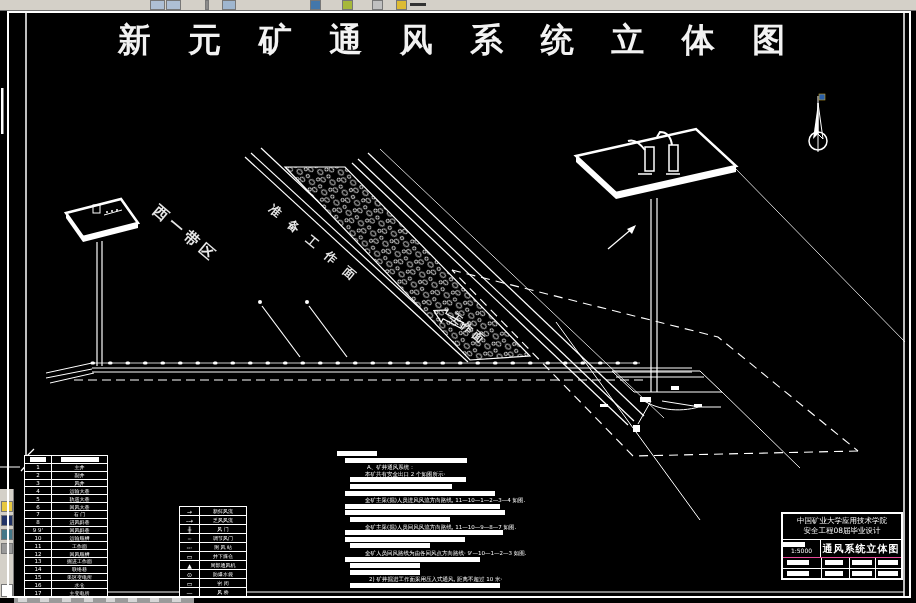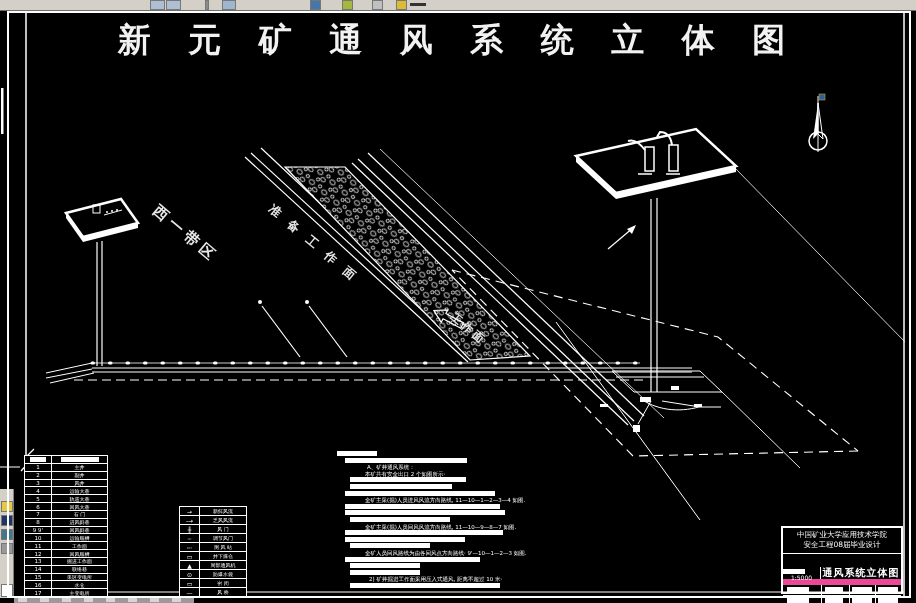--- a/index.html
+++ b/index.html
@@ -29,24 +29,24 @@
   .tlbl{flex:1;text-align:center;color:#fff;font-size:5px;white-space:nowrap;overflow:hidden;}
   .tsym{width:19px;text-align:center;color:#fff;font-size:6px;border-right:1px solid #fff;
         align-self:stretch;display:flex;align-items:center;justify-content:center;}
   .blk{background:#fff;display:inline-block;height:5px;}
   
   #notes-block{left:337px;top:451px;width:190px;}
   .note-line{position:relative;height:6.6px;}
   .note-bar{position:absolute;top:0;height:5px;background:#fff;}
   .note-text{position:absolute;top:0;color:#fff;font-size:5.5px;white-space:nowrap;}
   
-  #title-block{left:781px;top:526px;width:122px;height:68px;border:2px solid #fff;box-sizing:border-box;color:#fff;}
+  #title-block{left:781px;top:512px;width:122px;height:68px;border:2px solid #fff;box-sizing:border-box;color:#fff;}
   .tb-top{height:26px;border-bottom:1px solid #fff;text-align:center;padding-top:2px;box-sizing:border-box;}
   .tb-top div{font-size:7.5px;line-height:10px;white-space:nowrap;}
-  .tb-mid{height:18px;border-bottom:6px solid #ec4899;display:flex;box-sizing:border-box;margin-top:13px;}
+  .tb-mid{height:18px;border-bottom:1px solid #ec4899;display:flex;box-sizing:border-box;}
   .tb-scale{width:38px;border-right:1px solid #fff;box-sizing:border-box;text-align:center;}
   .tb-scale .blk{width:22px;height:5px;margin-top:2px;}
   .tb-scale span{display:block;font-size:6px;}
   .tb-title{flex:1;display:flex;align-items:center;justify-content:center;
             font-size:10px;font-weight:bold;letter-spacing:1px;white-space:nowrap;}
   .tb-grid{position:relative;height:20px;}
   .tb-grid .v{position:absolute;top:0;bottom:0;width:1px;background:#fff;}
   .tb-grid .h{position:absolute;left:0;right:0;height:1px;background:#fff;}
   .cellblk{position:absolute;background:#fff;height:5px;}
   svg{position:absolute;left:0;top:0;}

